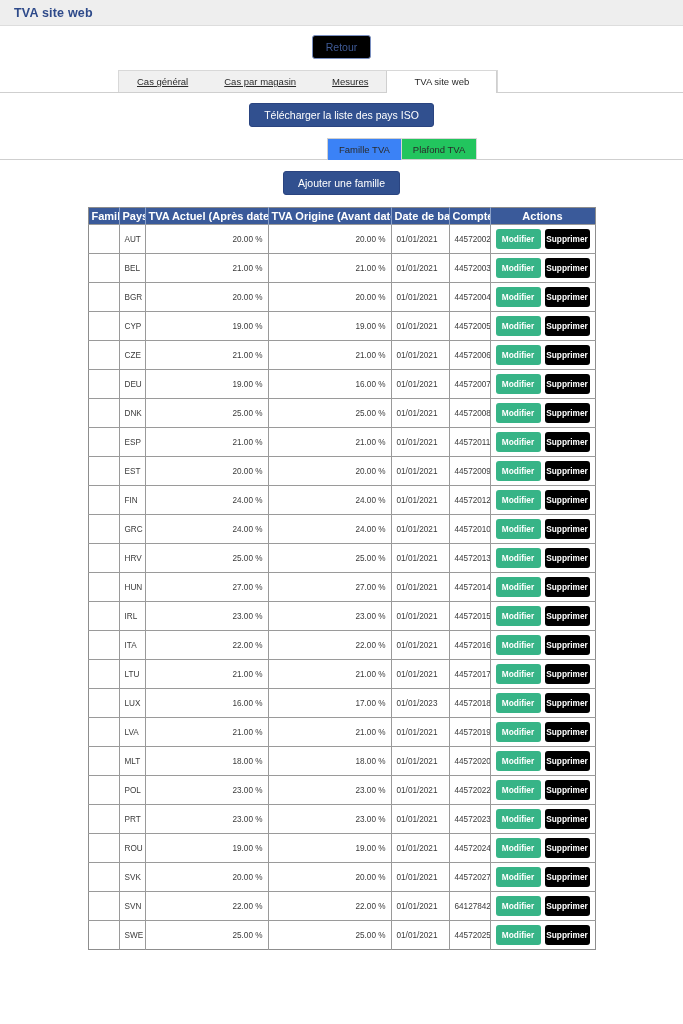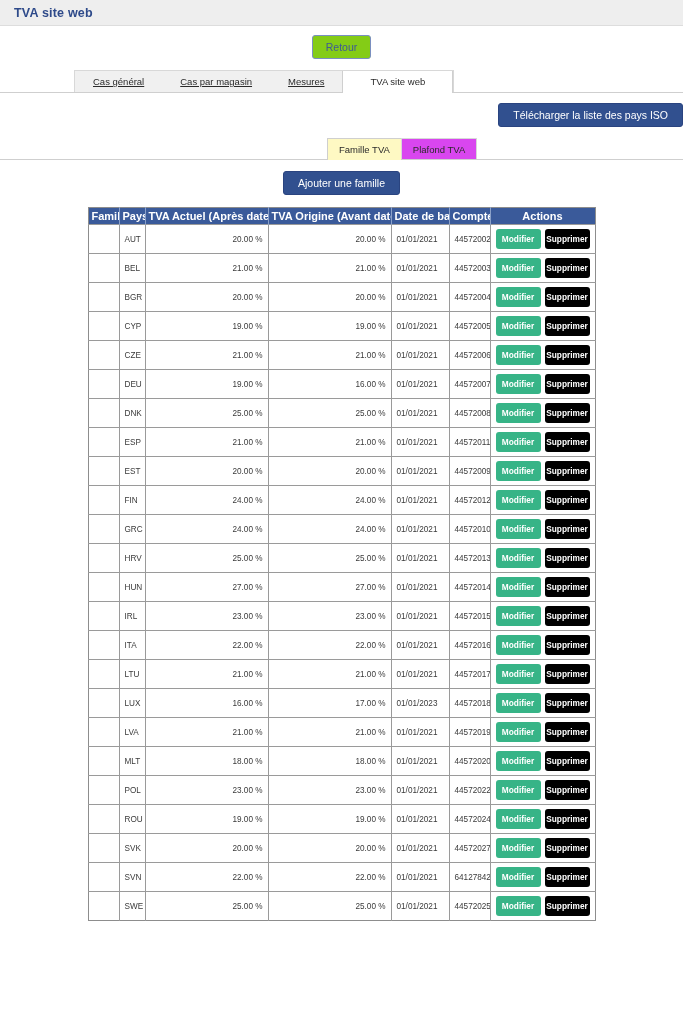--- a/index.html
+++ b/index.html
@@ -28,37 +28,37 @@
     letter-spacing: .2px;
   }
 
   
   .retour-row {
     display: flex; justify-content: center;
     margin-top: 9px;
   }
   .btn-outline {
     border: 1px solid #7a8fc0;
-    background: #84cc16;
+    background: #000000;
     color: #3f5a96;
     font-size: 10.5px;
     font-family: "Liberation Sans", sans-serif;
     padding: 5px 13px;
     border-radius: 3px;
     cursor: pointer;
   }
 
   
   .tabs-main {
     margin-top: 12px;
     height: 22px;
     border-bottom: 1px solid #cfcfcf;
     display: flex;
     align-items: flex-end;
-    padding-left: 74px;
+    padding-left: 118px;
     background: transparent;
   }
   .tabs-main .strip {
     display: flex;
     align-items: stretch;
     height: 22px;
     background: #f0f0f0;
     border-left: 1px solid #d8d8d8;
     border-top: 1px solid #d8d8d8;
     border-right: 1px solid #d8d8d8;
@@ -89,47 +89,47 @@
     background: #31508f;
     border: 1px solid #2a4480;
     color: #ffffff;
     font-size: 10.5px;
     font-family: "Liberation Sans", sans-serif;
     padding: 5px 14px;
     border-radius: 3px;
     cursor: pointer;
     white-space: nowrap;
   }
-  .download-row { margin-top: 10px; justify-content: flex-end; }
+  .download-row { margin-top: 10px; }
   .add-row { margin-top: 11px; }
 
   
   .tabs-sub {
     margin-top: 12px;
     height: 21px;
     border-bottom: 1px solid #cfcfcf;
     display: flex;
     align-items: flex-end;
     padding-left: 327px;
   }
   .tabs-sub .strip { display: flex; height: 21px; }
   .tab-sub {
     display: flex; align-items: center; justify-content: center;
     font-size: 9.5px;
     padding: 0 11px;
     color: #2a2a2a;
-    background: #d946ef;
+    background: #22c55e;
     border: 1px solid #d8d8d8;
     border-bottom: none;
     margin-right: -1px;
     cursor: pointer;
     white-space: nowrap;
   }
   .tab-sub.active {
-    background: #fef9c3;
+    background: #3b82f6;
     border-color: #cfcfcf;
     margin-bottom: -1px;
     padding-bottom: 1px;
   }
 
   
   .table-wrap {
     margin-top: 12px;
     display: flex;
     justify-content: center;
@@ -440,20 +440,29 @@
           <td class="lft"></td>
           <td class="lft">POL</td>
           <td class="num">23.00 %</td>
           <td class="num">23.00 %</td>
           <td class="ctr">01/01/2021</td>
           <td class="ctr">44572022</td>
           <td class="act"><button class="btn-sm btn-modify">Modifier</button><button class="btn-sm btn-delete">Supprimer</button></td>
         </tr>
         <tr>
           <td class="lft"></td>
+          <td class="lft">PRT</td>
+          <td class="num">23.00 %</td>
+          <td class="num">23.00 %</td>
+          <td class="ctr">01/01/2021</td>
+          <td class="ctr">44572023</td>
+          <td class="act"><button class="btn-sm btn-modify">Modifier</button><button class="btn-sm btn-delete">Supprimer</button></td>
+        </tr>
+        <tr>
+          <td class="lft"></td>
           <td class="lft">ROU</td>
           <td class="num">19.00 %</td>
           <td class="num">19.00 %</td>
           <td class="ctr">01/01/2021</td>
           <td class="ctr">44572024</td>
           <td class="act"><button class="btn-sm btn-modify">Modifier</button><button class="btn-sm btn-delete">Supprimer</button></td>
         </tr>
         <tr>
           <td class="lft"></td>
           <td class="lft">SVK</td>

